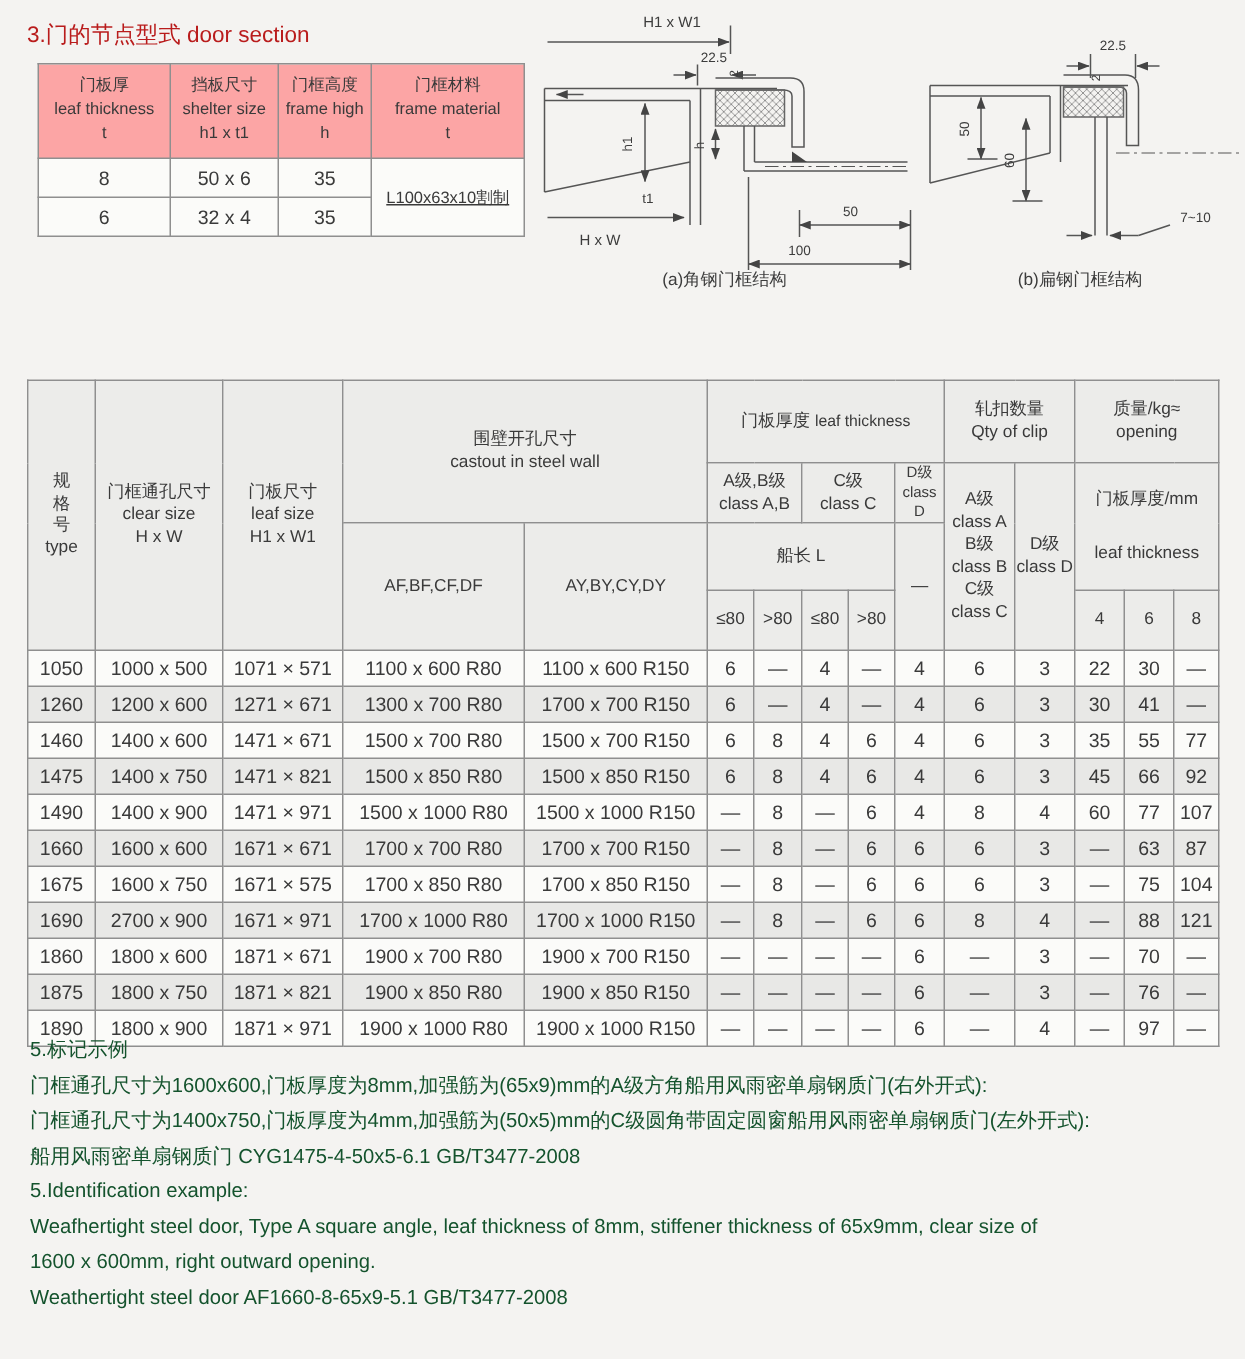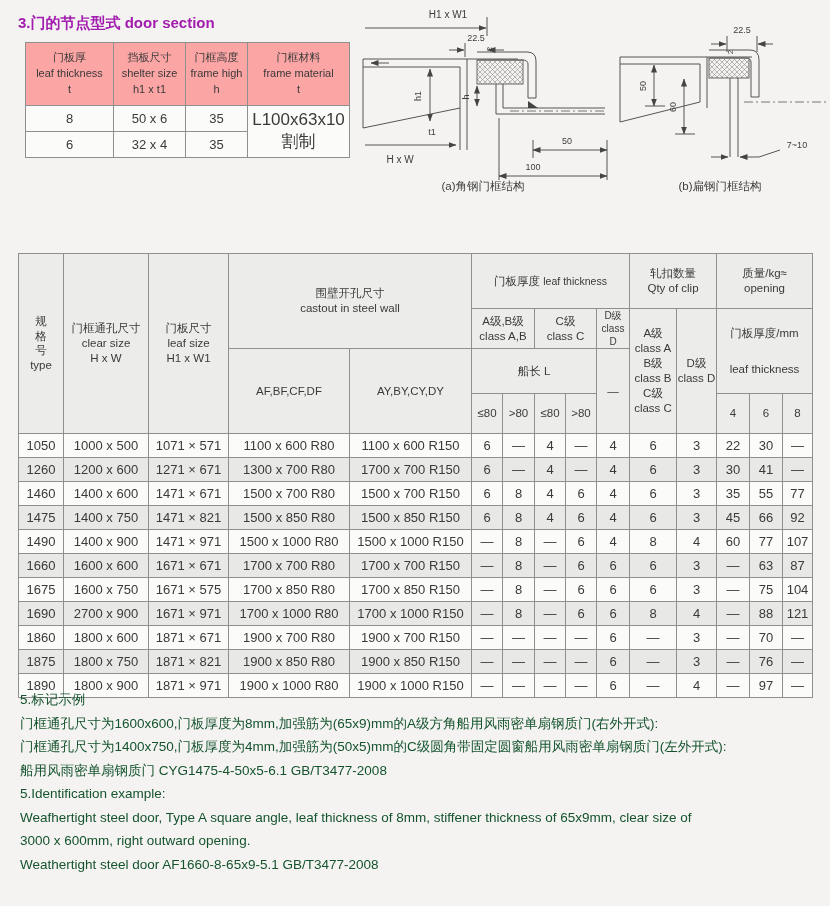--- a/index.html
+++ b/index.html
@@ -2,21 +2,21 @@
 <html><head>
 <meta charset="utf-8">
 <style>
   html,body{margin:0;padding:0;}
   .page{
     position:relative; width:830px; height:906px;
     background:#f4f3f1; color:#3a3a3a;
     font-family:"Liberation Sans", sans-serif;
     overflow:hidden;
   }
-  .sec-title{position:absolute; font-size:15px; font-weight:bold; color:#a21caf; white-space:nowrap;}
+  .sec-title{position:absolute; font-size:15px; font-weight:normal; color:#b91c1c; white-space:nowrap;}
 
   
   table{border-collapse:collapse;}
   td{border:1px solid #8f8f8f; text-align:center; vertical-align:middle; padding:0;}
   .door-table{position:absolute; left:25px; top:42px; table-layout:fixed; background:#fbfbf9;}
   .door-table td{font-size:13px;}
   .door-table .hd{background:#fca5a5; font-size:11px; line-height:1.45; height:62px;}
   .door-table .dr{height:26px; font-size:13.5px;}
   .pl{white-space:pre-line;}
 
@@ -65,21 +65,21 @@
 frame high
 h</td>
         <td class="hd pl">门框材料
 frame material
 t</td>
       </tr>
       <tr class="dr">
         <td>8</td>
         <td>50 x 6</td>
         <td>35</td>
-        <td rowspan="2" style="font-size:17px;">L100x63x10割制</td>
+        <td rowspan="2" style="font-size:11px;text-decoration:underline;">L100x63x10割制</td>
       </tr>
       <tr class="dr">
         <td>6</td>
         <td>32 x 4</td>
         <td>35</td>
       </tr>
     </tbody>
   </table>
 
   <svg class="diag" style="left:355px; top:2px;" width="255" height="194" viewBox="0 0 255 194">
@@ -476,17 +476,17 @@
       </tbody>
   </table>
 
   <div class="notes" id="notes-block">
       <div>5.标记示例</div>
       <div>门框通孔尺寸为1600x600,门板厚度为8mm,加强筋为(65x9)mm的A级方角船用风雨密单扇钢质门(右外开式):</div>
       <div>门框通孔尺寸为1400x750,门板厚度为4mm,加强筋为(50x5)mm的C级圆角带固定圆窗船用风雨密单扇钢质门(左外开式):</div>
       <div>船用风雨密单扇钢质门 CYG1475-4-50x5-6.1 GB/T3477-2008</div>
       <div>5.Identification example:</div>
       <div>Weafhertight steel door, Type A square angle, leaf thickness of 8mm, stiffener thickness of 65x9mm, clear size of</div>
-      <div>3000 x 600mm, right outward opening.</div>
+      <div>1600 x 600mm, right outward opening.</div>
       <div>Weathertight steel door AF1660-8-65x9-5.1 GB/T3477-2008</div>
     </div>
 
 </div>
 
 </body></html>

